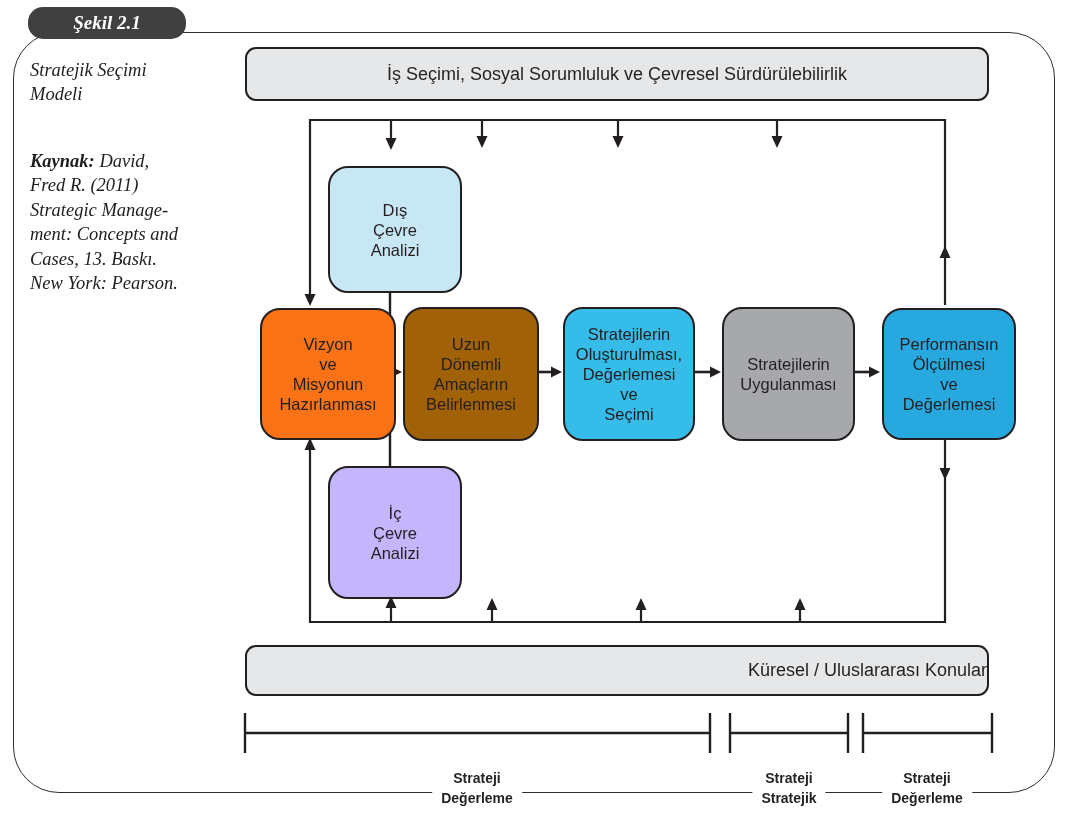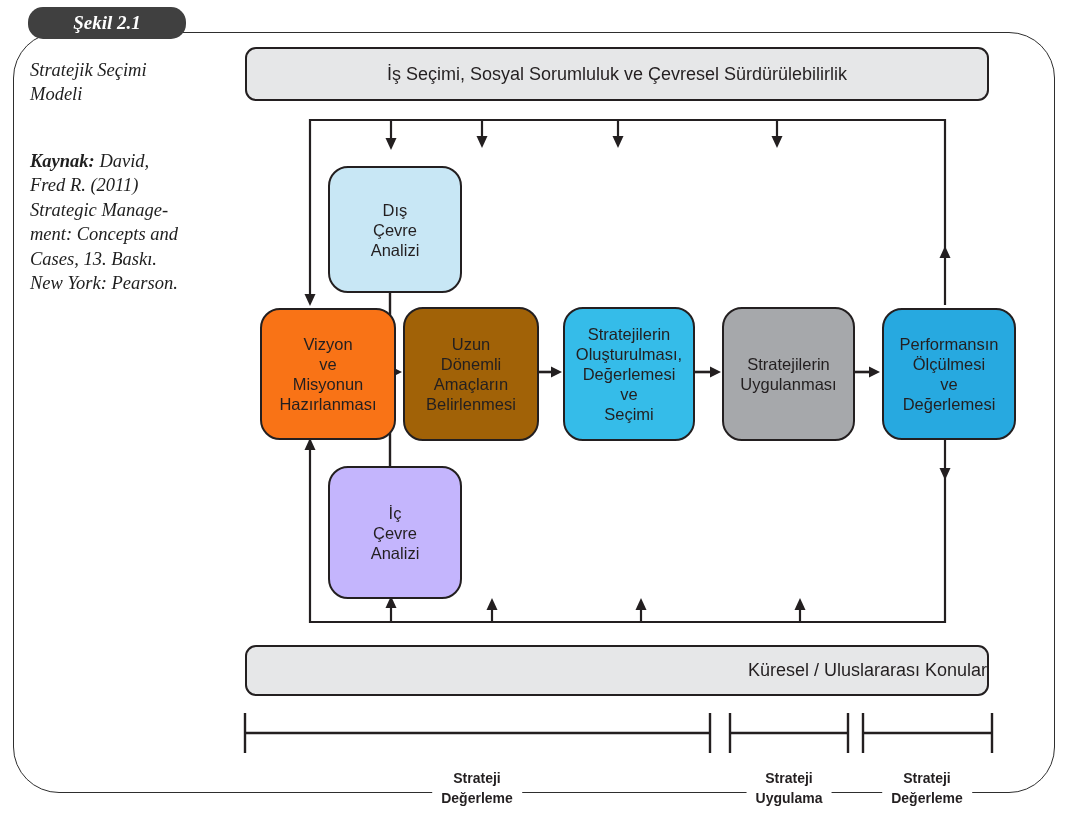--- a/index.html
+++ b/index.html
@@ -160,18 +160,18 @@
 <div class="abs node n-ic" style="background-color: #c4b5fd;">İç
 Çevre
 Analizi</div>
 
 <div class="abs stage-label" style="left:477px;">
   <span>Strateji</span>
   <span>Değerleme</span>
 </div>
 <div class="abs stage-label" style="left:789px;">
   <span>Strateji</span>
-  <span>Uygulama</span>
+  <span>Stratejik</span>
 </div>
 <div class="abs stage-label" style="left:927px;">
   <span>Strateji</span>
   <span>Değerleme</span>
 </div>
 
 </body></html>

